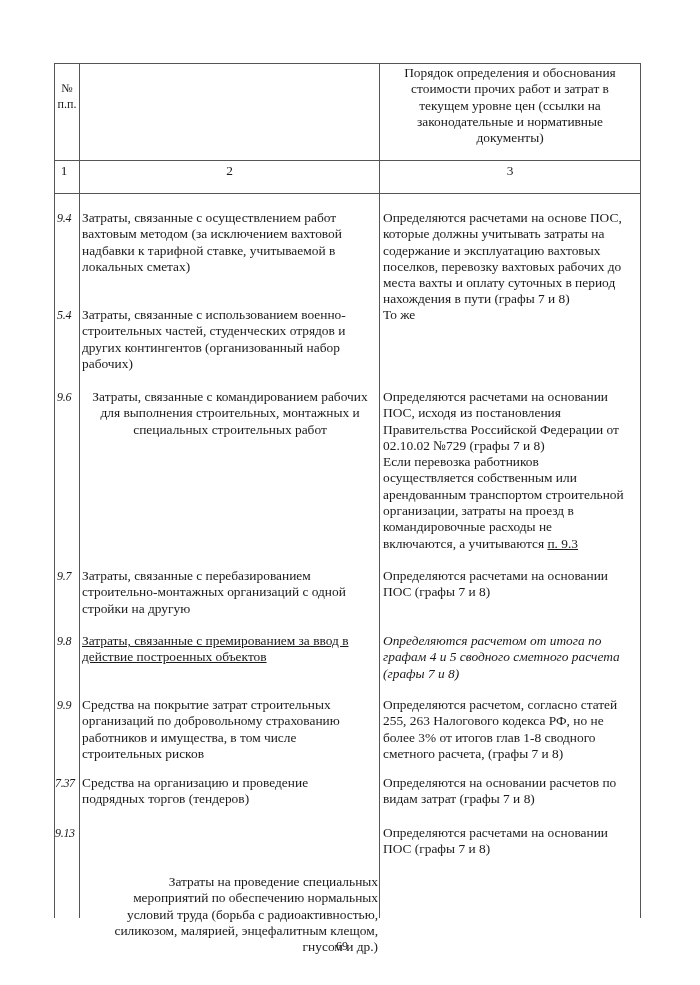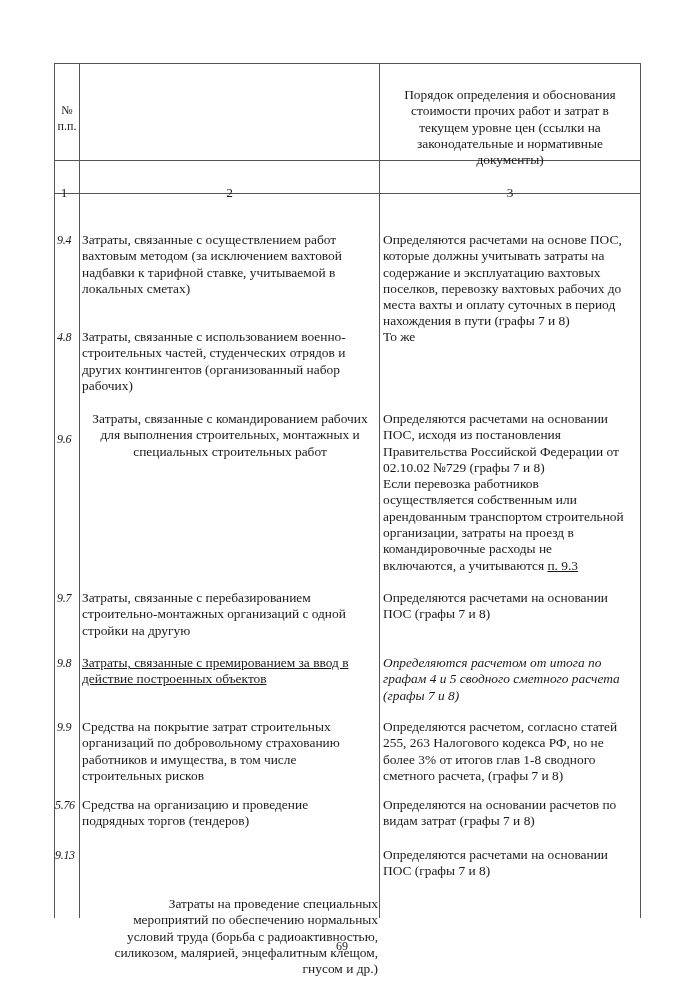--- a/index.html
+++ b/index.html
@@ -4,21 +4,21 @@
 <style>
   html, body { margin: 0; padding: 0; background: #ffffff; }
   body {
     width: 700px; height: 985px; position: relative; overflow: hidden;
     font-family: "Liberation Serif", "DejaVu Serif", serif;
     color: #1a1a1a;
   }
   .page { position: absolute; left: 0; top: 0; width: 700px; height: 985px; }
   .vline { position: absolute; width: 1px; background: #555; }
   .hline { position: absolute; height: 1px; background: #555; }
-  .txt { position: absolute; font-size: 13.4px; line-height: 16.3px; white-space: pre-line; margin-top: 22px; }
+  .txt { position: absolute; font-size: 13.4px; line-height: 16.3px; white-space: pre-line; }
   .center { text-align: center; }
   .num { font-size: 12px; letter-spacing: -0.3px; font-style: italic; }
   .hdrnum { font-size: 12px; line-height: 16px; }
   .ref { text-decoration: underline; }
   .pageno { position: absolute; top: 931px; left: 320px; width: 44px; text-align: center; font-size: 12px; margin-top: 8px; }
 </style>
 </head>
 <body>
 
 <div class="page">
@@ -52,30 +52,30 @@
 локальных сметах)</div>
     <div class="txt" style="left:383px; top:210px; width:258px;">Определяются расчетами на основе ПОС,
 которые должны учитывать затраты на
 содержание и эксплуатацию вахтовых
 поселков, перевозку вахтовых рабочих до
 места вахты и оплату суточных в период
 нахождения в пути (графы 7 и 8)</div>
   </div>
 
   <div>
-    <div class="txt num" style="left:57px; top:307px;">4.8</div>
+    <div class="txt num" style="left:57px; top:307px;">5.4</div>
     <div class="txt" style="left:82px; top:307px; width:296px;">Затраты, связанные с использованием военно-
 строительных частей, студенческих отрядов и
 других контингентов (организованный набор
 рабочих)</div>
     <div class="txt" style="left:383px; top:307px; width:258px;">То же</div>
   </div>
 
   <div>
-    <div class="txt num" style="left:57px; top:409px;text-align:center;">9.6</div>
+    <div class="txt num" style="left:57px; top:389px;text-align:center;">9.6</div>
     <div class="txt" style="left:82px; top:389px; width:296px;text-align:center;">Затраты, связанные с командированием рабочих
 для выполнения строительных, монтажных и
 специальных строительных работ</div>
     <div class="txt" style="left:383px; top:389px; width:258px;"><span>Определяются расчетами на основании
 ПОС, исходя из постановления
 Правительства Российской Федерации от
 02.10.02 №729   (графы 7 и 8)
 Если перевозка работников
 осуществляется собственным или
 арендованным транспортом строительной
@@ -108,21 +108,21 @@
 организаций по добровольному страхованию
 работников и имущества, в том числе
 строительных рисков</div>
     <div class="txt" style="left:383px; top:697px; width:258px;">Определяются расчетом, согласно статей
 255, 263 Налогового кодекса РФ, но не
 более 3% от итогов глав 1-8 сводного
 сметного расчета, (графы 7 и 8)</div>
   </div>
 
   <div>
-    <div class="txt num" style="left:55px; top:775px;">5.76</div>
+    <div class="txt num" style="left:55px; top:775px;">7.37</div>
     <div class="txt" style="left:82px; top:775px; width:296px;">Средства на организацию и проведение
 подрядных торгов (тендеров)</div>
     <div class="txt" style="left:383px; top:775px; width:258px;">Определяются на основании расчетов по
 видам затрат (графы 7 и 8)</div>
   </div>
 
   <div>
     <div class="txt num" style="left:55px; top:825px;">9.13</div>
     <div class="txt" style="left:82px; top:874px; width:296px;text-align:right;">Затраты на проведение специальных
 мероприятий по обеспечению нормальных

